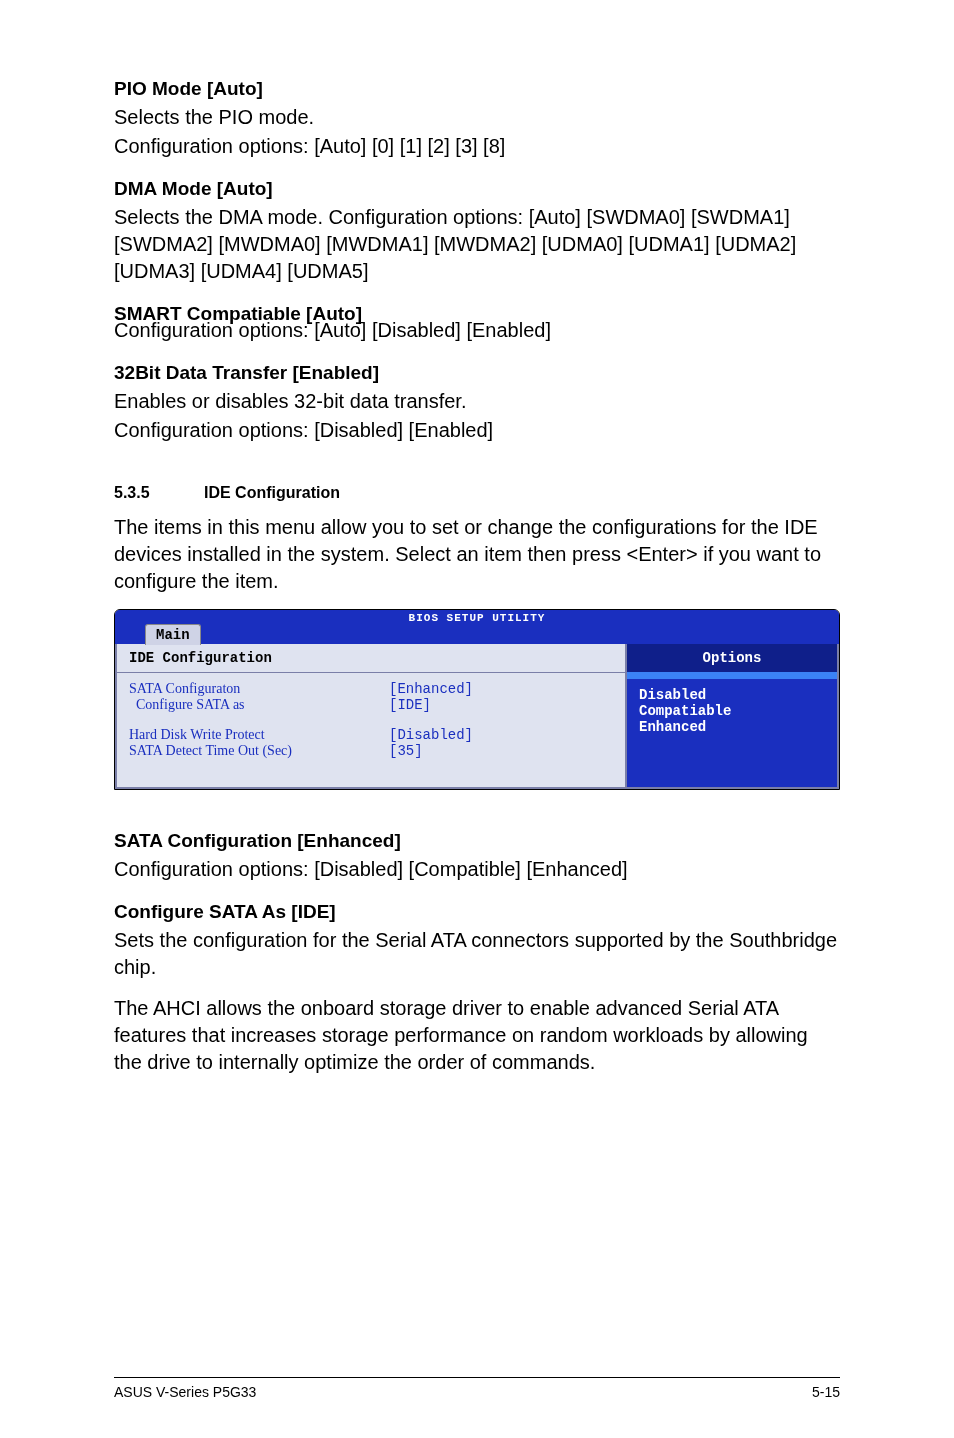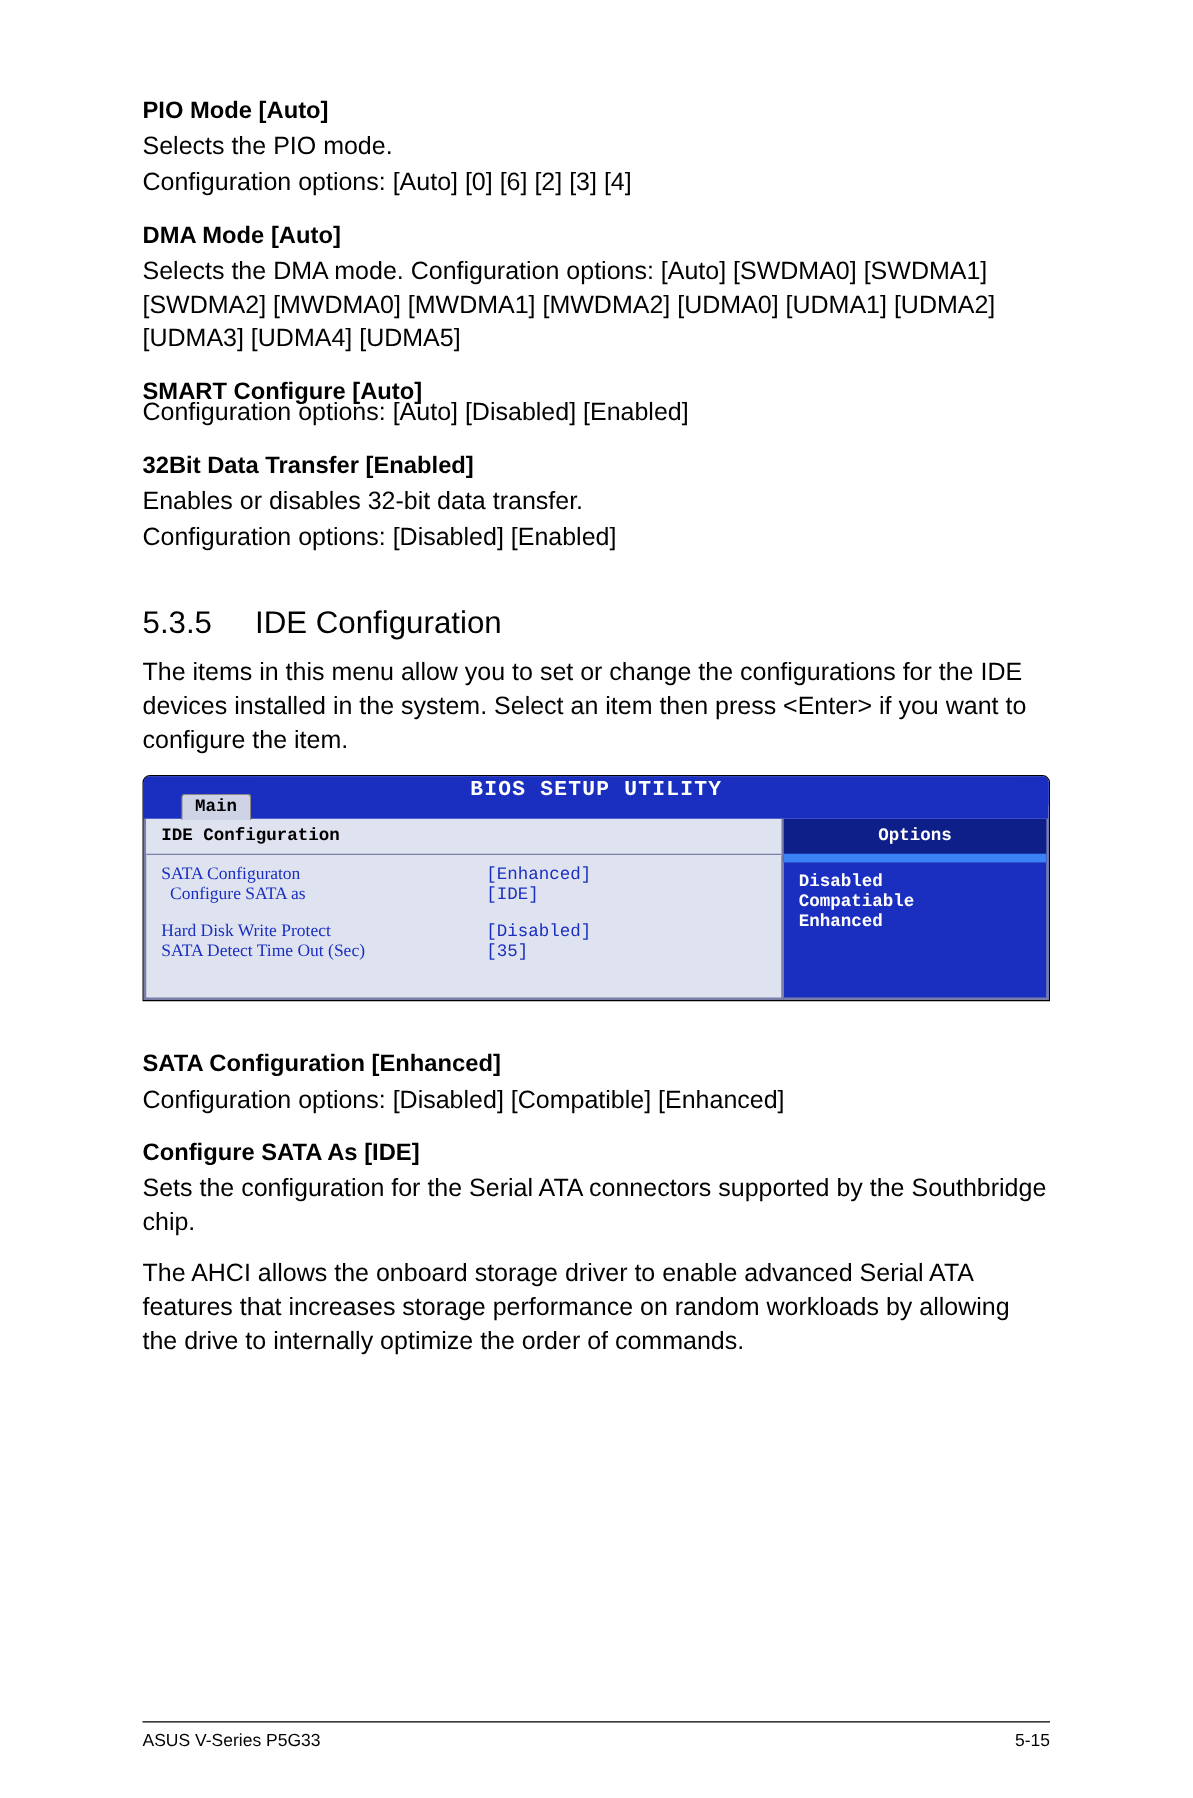--- a/index.html
+++ b/index.html
@@ -21,38 +21,38 @@
     font-size: 19px;
     font-weight: bold;
     margin: 18px 0 4px 0;
   }
   p.body-text {
     font-size: 20px;
     margin: 2px 0 14px 0;
     line-height: 1.35;
   }
   h2.numbered-heading {
-    font-size: 25px;
-    font-weight: normal;
+    font-size: 16px;
+    font-weight: bold;
     margin: 40px 0 12px 0;
   }
   .numbered-heading .num { display:inline-block; width:90px; }
   .bios-box {
     border: 1px solid #000;
     border-radius: 6px 6px 0 0;
     overflow: hidden;
     margin: 14px 0 22px 0;
     background: #fff;
   }
   .bios-titlebar {
     background: #1a2fbf;
     color: #fff;
     font-family: "Courier New", monospace;
     font-weight: bold;
-    font-size: 17px;
+    font-size: 11px;
     text-align: center;
     padding: 2px 0;
     letter-spacing: 1px;
     position: relative;
   }
   .bios-tab {
     position: absolute;
     left: 30px;
     top: 14px;
     background: #cfd3e6;
@@ -131,26 +131,26 @@
     justify-content: space-between;
   }
 </style>
 </head>
 <body>
 
 <div class="page">
 
   <h3 class="section-heading">PIO Mode [Auto]</h3>
   <p class="body-text">Selects the PIO mode.</p>
-  <p class="body-text" style="margin-top:-12px">Configuration options: [Auto] [0] [6] [2] [3] [4]</p>
+  <p class="body-text" style="margin-top:-12px">Configuration options: [Auto] [0] [1] [2] [3] [8]</p>
 
   <h3 class="section-heading">DMA Mode [Auto]</h3>
   <p class="body-text">Selects the DMA mode. Configuration options: [Auto] [SWDMA0] [SWDMA1] [SWDMA2] [MWDMA0] [MWDMA1] [MWDMA2] [UDMA0] [UDMA1] [UDMA2] [UDMA3] [UDMA4] [UDMA5]</p>
 
-  <h3 class="section-heading">SMART Configure [Auto]</h3>
+  <h3 class="section-heading">SMART Compatiable [Auto]</h3>
   <p class="body-text" style="margin-top:-12px">Configuration options: [Auto] [Disabled] [Enabled]</p>
 
   <h3 class="section-heading">32Bit Data Transfer [Enabled]</h3>
   <p class="body-text">Enables or disables 32-bit data transfer.</p>
   <p class="body-text" style="margin-top:-12px">Configuration options: [Disabled] [Enabled]</p>
 
   <h2 class="numbered-heading">
     <span class="num">5.3.5</span><span>IDE Configuration</span>
   </h2>
   <p class="body-text">The items in this menu allow you to set or change the configurations for the IDE devices installed in the system. Select an item then press &lt;Enter&gt; if you want to configure the item.</p>

